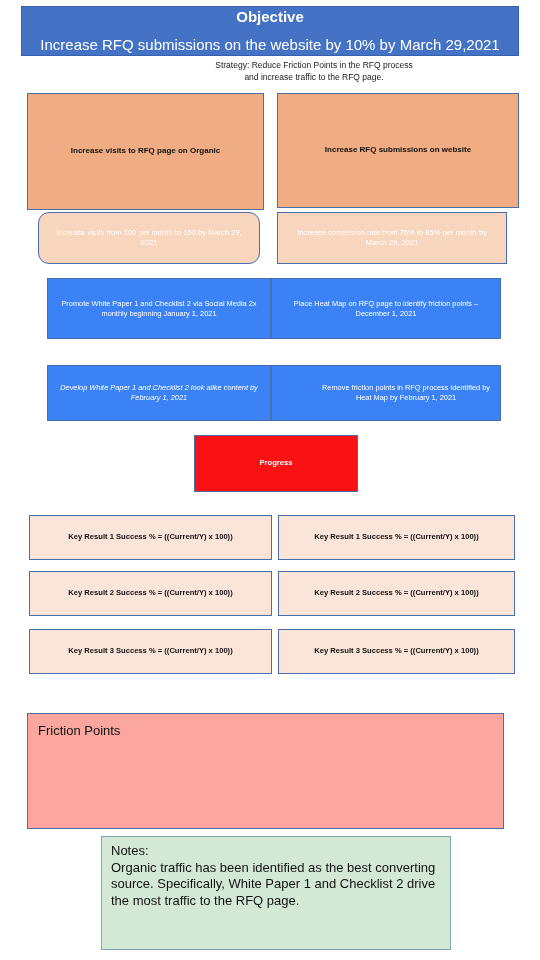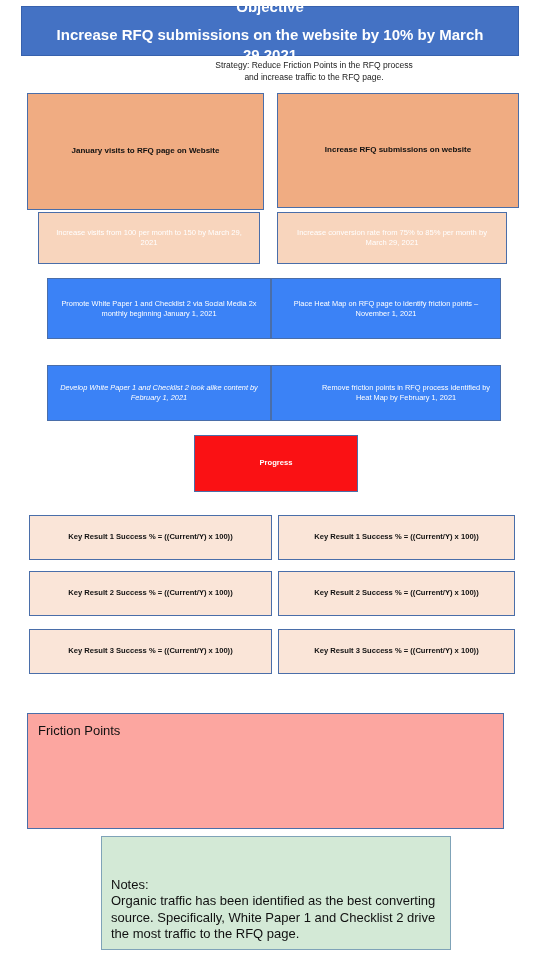--- a/index.html
+++ b/index.html
@@ -37,21 +37,21 @@
     height: 50px;
     background: #4472C4;
     border: 1px solid #3761ad;
     color: #ffffff;
     flex-direction: column;
     font-size: 15px;
     font-weight: bold;
     padding: 4px 8px;
   }
   .objective .line1 { display: block; }
-  .objective .line2 { display: block; font-weight: bold; margin-top: 8px; }
+  .objective .line2 { display: block; font-weight: normal; margin-top: 8px; }
 
   
   .strategy {
     position: absolute;
     left: 0;
     top: 59px;
     width: 540px;
     text-align: center;
     font-size: 8.5px;
     color: #1a1a1a;
@@ -72,21 +72,21 @@
   .pillar-right { left: 277px; top: 93px; width: 242px; height: 115px; }
 
   
   .kr {
     background: #F8D5BD;
     border: 1px solid #4a6ea9;
     color: #ffffff;
     font-size: 7.6px;
     padding: 4px 10px;
   }
-  .kr-left  { left: 38px;  top: 212px; width: 222px; height: 52px; }
+  .kr-left  { left: 38px;  top: 212px; width: 222px; height: 52px; border-radius: 11px; }
   .kr-right { left: 277px; top: 212px; width: 230px; height: 52px; }
 
   
   .init {
     background: #3b82f6;
     border: 1px solid #4a6ea9;
     color: #ffffff;
     font-size: 7.4px;
     padding: 4px 8px;
   }
@@ -140,21 +140,21 @@
 
   
   .notes {
     left: 101px;
     top: 836px;
     width: 350px;
     height: 114px;
     background: #D3E9D6;
     border: 1.5px solid #7fa3b8;
     align-items: flex-start;
-    justify-content: flex-end;
+    justify-content: flex-start;
     text-align: left;
     color: #111111;
     font-size: 13px;
     line-height: 1.28;
     padding: 6px 9px;
     flex-direction: column;
   }
   .notes .n-title { display: block; }
   .notes .n-body  { display: block; }
 </style>
@@ -167,38 +167,38 @@
     <span class="line1">Objective</span>
     <span class="line2">Increase RFQ submissions on the website by 10% by March 29,2021</span>
   </div>
 
   <div class="strategy">
     <div>Strategy: Reduce Friction Points in the RFQ process</div>
     <div>and increase traffic to the RFQ page.</div>
   </div>
 
   <div class="box pillar pillar-left">
-    <span>January visits to RFQ page on Website</span>
+    <span>Increase visits to RFQ page on Organic</span>
   </div>
   <div class="box pillar pillar-right">
     <span>Increase RFQ submissions on website</span>
   </div>
 
   <div class="box kr kr-left">
     <span>Increase visits from 100 per month to 150 by March 29, 2021</span>
   </div>
   <div class="box kr kr-right">
     <span>Increase conversion rate from 75% to 85% per month by March 29, 2021</span>
   </div>
 
   <div class="box init init-r1-left">
     <span>Promote White Paper 1 and Checklist 2 via Social Media 2x monthly beginning January 1, 2021</span>
   </div>
   <div class="box init init-r1-right">
-    <span>Place Heat Map on RFQ page to identify friction points – November 1, 2021</span>
+    <span>Place Heat Map on RFQ page to identify friction points – December 1, 2021</span>
   </div>
 
   <div class="box init init-r2-left">
     <span>Develop White Paper 1 and Checklist 2 look  alike content by February 1, 2021</span>
   </div>
   <div class="box init init-r2-right">
     <span>Remove friction points in RFQ process identified by Heat Map by February 1, 2021</span>
   </div>
 
   <div class="box progress">

